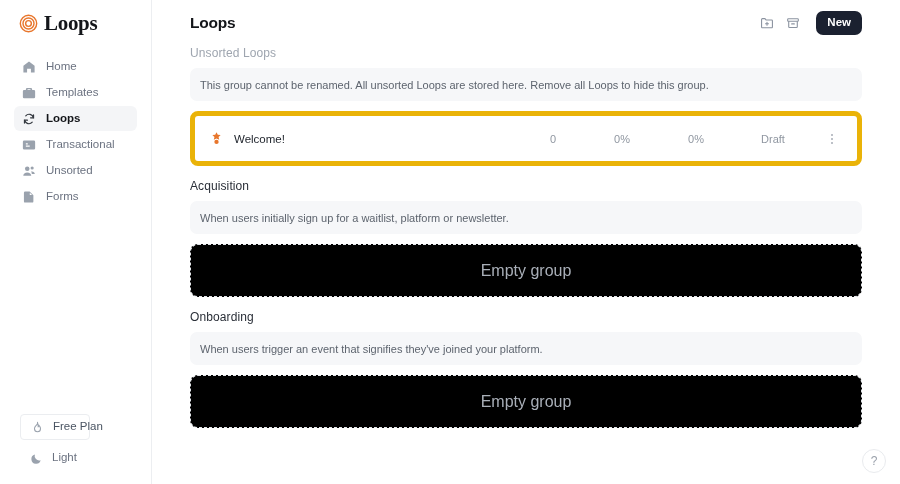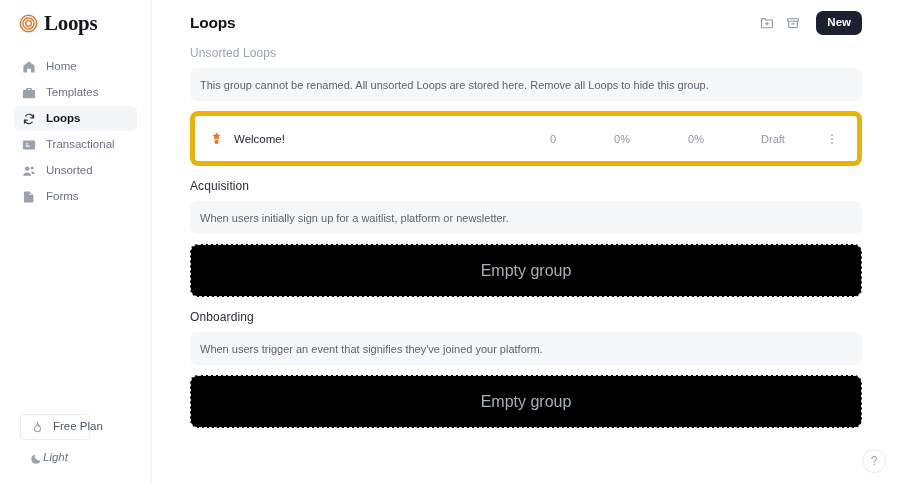--- a/index.html
+++ b/index.html
@@ -59,24 +59,23 @@
     background: #fff;
     cursor: pointer;
     width: 70px;
   }
   .plan-pill .ico { width: 13px; height: 13px; flex: 0 0 13px; color: #9aa2ad; }
   .plan-label { font-size: 11.5px; color: #4b5563; white-space: nowrap; line-height: 1; }
 
   .theme-row {
     margin: 0 14px 14px 20px;
     height: 24px;
-    display: flex; align-items: center; gap: 0;
+    display: flex; align-items: center; gap: 9px;
     padding: 0 10px;
     cursor: pointer;
-    font-style: italic;
   }
   .theme-row .ico { width: 13px; height: 13px; flex: 0 0 13px; color: #9aa2ad; }
   .theme-label { font-size: 11.5px; color: #6b7280; line-height: 1; }
 
   
   .main { flex: 1 1 auto; height: 484px; position: relative; background: #fff; overflow: hidden; }
 
   .topbar {
     height: 46px; display: flex; align-items: center;
     padding: 0 38px 0 38px;

